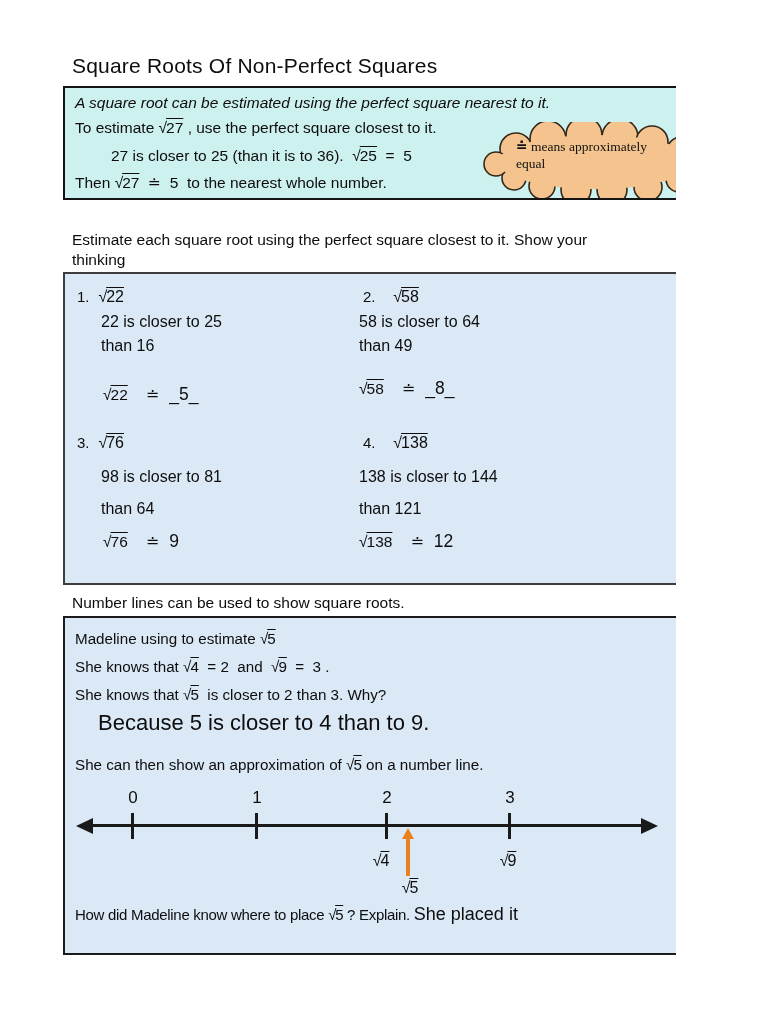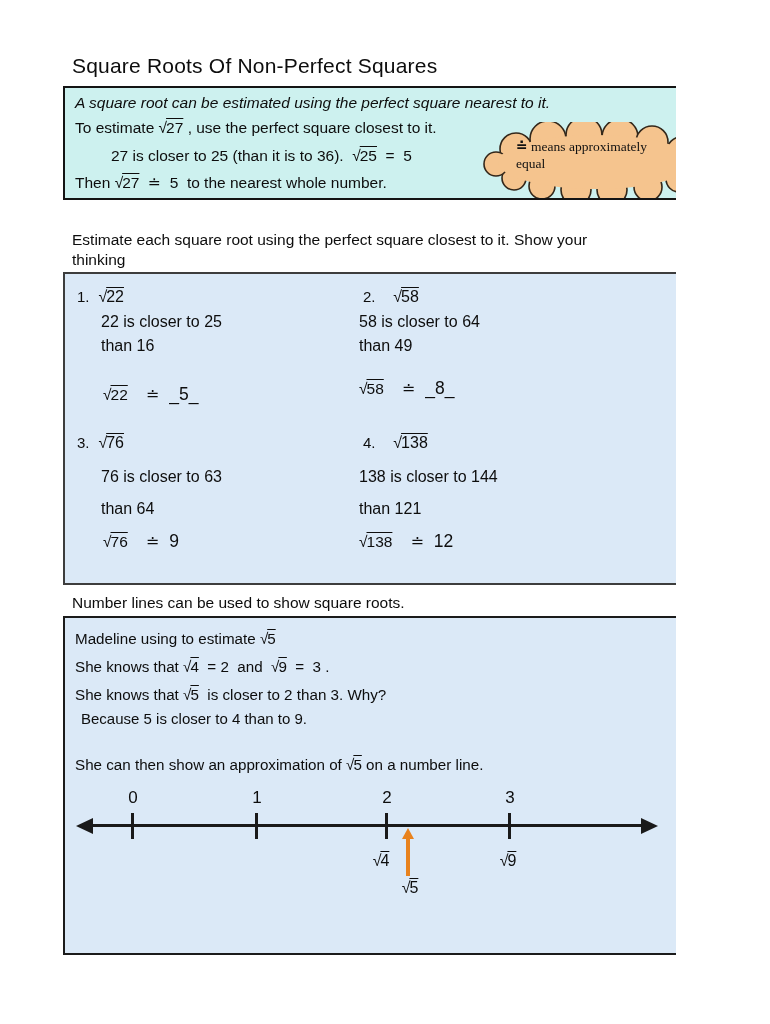--- a/index.html
+++ b/index.html
@@ -44,21 +44,21 @@
   .ansrow .answer{margin-left:10px;font-size:17.5px;}
 
   
   .nlnote{left:72px;top:594px;font-size:15.5px;}
 
   
   .box3{left:63px;top:616px;width:641px;height:335px;background:#dbe9f7;
         border:2px solid #1b1b1b;}
   .box3 .ln{left:10px;font-size:15.2px;}
   .m1{top:12px;} .m2{top:40px;} .m3{top:68px;}
-  .mwhy{left:16px;top:92px;font-size:15px;}
+  .mwhy{left:33px;top:92px;font-size:22px;}
   .m5{top:138px;}
 
   
   .nl-line{left:28px;top:206px;width:548px;height:3px;background:#1a1a1a;}
   .nl-ah{width:0;height:0;top:199.5px;}
   .nl-ah-left{left:11px;border-top:8px solid transparent;border-bottom:8px solid transparent;
               border-right:17px solid #1a1a1a;}
   .nl-ah-right{left:576px;border-top:8px solid transparent;border-bottom:8px solid transparent;
                border-left:17px solid #1a1a1a;}
   .tick{width:3px;height:26px;background:#1a1a1a;top:195px;}
@@ -124,21 +124,21 @@
     <div class="abs ln" style="left:36px;top:39px;">22 is closer to 25</div>
     <div class="abs ln" style="left:36px;top:63px;">than 16</div>
     <div class="abs ln ansrow" style="left:38px;top:110px;"><span class="sq"><span class="vin">22</span></span><span class="approx">≐</span><span class="answer">_5_</span></div>
 
     <div class="abs ln" style="left:298px;top:14px;"><span class="pnum">2.</span>&nbsp;&nbsp;&nbsp;&nbsp;<span class="sq"><span class="vin">58</span></span></div>
     <div class="abs ln" style="left:294px;top:39px;">58 is closer to 64</div>
     <div class="abs ln" style="left:294px;top:63px;">than 49</div>
     <div class="abs ln ansrow" style="left:294px;top:104px;"><span class="sq"><span class="vin">58</span></span><span class="approx">≐</span><span class="answer">_8_</span></div>
 
     <div class="abs ln" style="left:12px;top:160px;"><span class="pnum">3.</span>&nbsp;&nbsp;<span class="sq"><span class="vin">76</span></span></div>
-    <div class="abs ln" style="left:36px;top:194px;">76 is closer to 63</div>
+    <div class="abs ln" style="left:36px;top:194px;">98 is closer to 81</div>
     <div class="abs ln" style="left:36px;top:226px;">than 64</div>
     <div class="abs ln ansrow" style="left:38px;top:257px;"><span class="sq"><span class="vin">76</span></span><span class="approx">≐</span><span class="answer">9</span></div>
 
     <div class="abs ln" style="left:298px;top:160px;"><span class="pnum">4.</span>&nbsp;&nbsp;&nbsp;&nbsp;<span class="sq"><span class="vin">138</span></span></div>
     <div class="abs ln" style="left:294px;top:194px;">138 is closer to 144</div>
     <div class="abs ln" style="left:294px;top:226px;">than 121</div>
     <div class="abs ln ansrow" style="left:294px;top:257px;"><span class="sq"><span class="vin">138</span></span><span class="approx">≐</span><span class="answer">12</span></div>
   </div>
 
   <div class="abs nlnote">Number lines can be used to show square roots.</div>
@@ -160,17 +160,18 @@
     <div class="abs tick tk0"></div>
     <div class="abs tick tk1"></div>
     <div class="abs tick tk2"></div>
     <div class="abs tick tk3"></div>
     <div class="abs nl-root r4"><span class="sq"><span class="vin">4</span></span></div>
     <div class="abs nl-root r9"><span class="sq"><span class="vin">9</span></span></div>
     <div class="abs or-head"></div>
     <div class="abs or-shaft"></div>
     <div class="abs nl-root r5"><span class="sq"><span class="vin">5</span></span></div>
 
+    <div class="abs ln q1 pre"><span class="qtext">How did Madeline know where to place </span><span class="qtext sq"><span class="vin">5</span></span><span class="qtext"> ? Explain. </span><span class="qbig">She placed it</span></div>
   </div>
 
   <div class="abs pageno">11</div>
 
 </div>
 
 </body></html>

